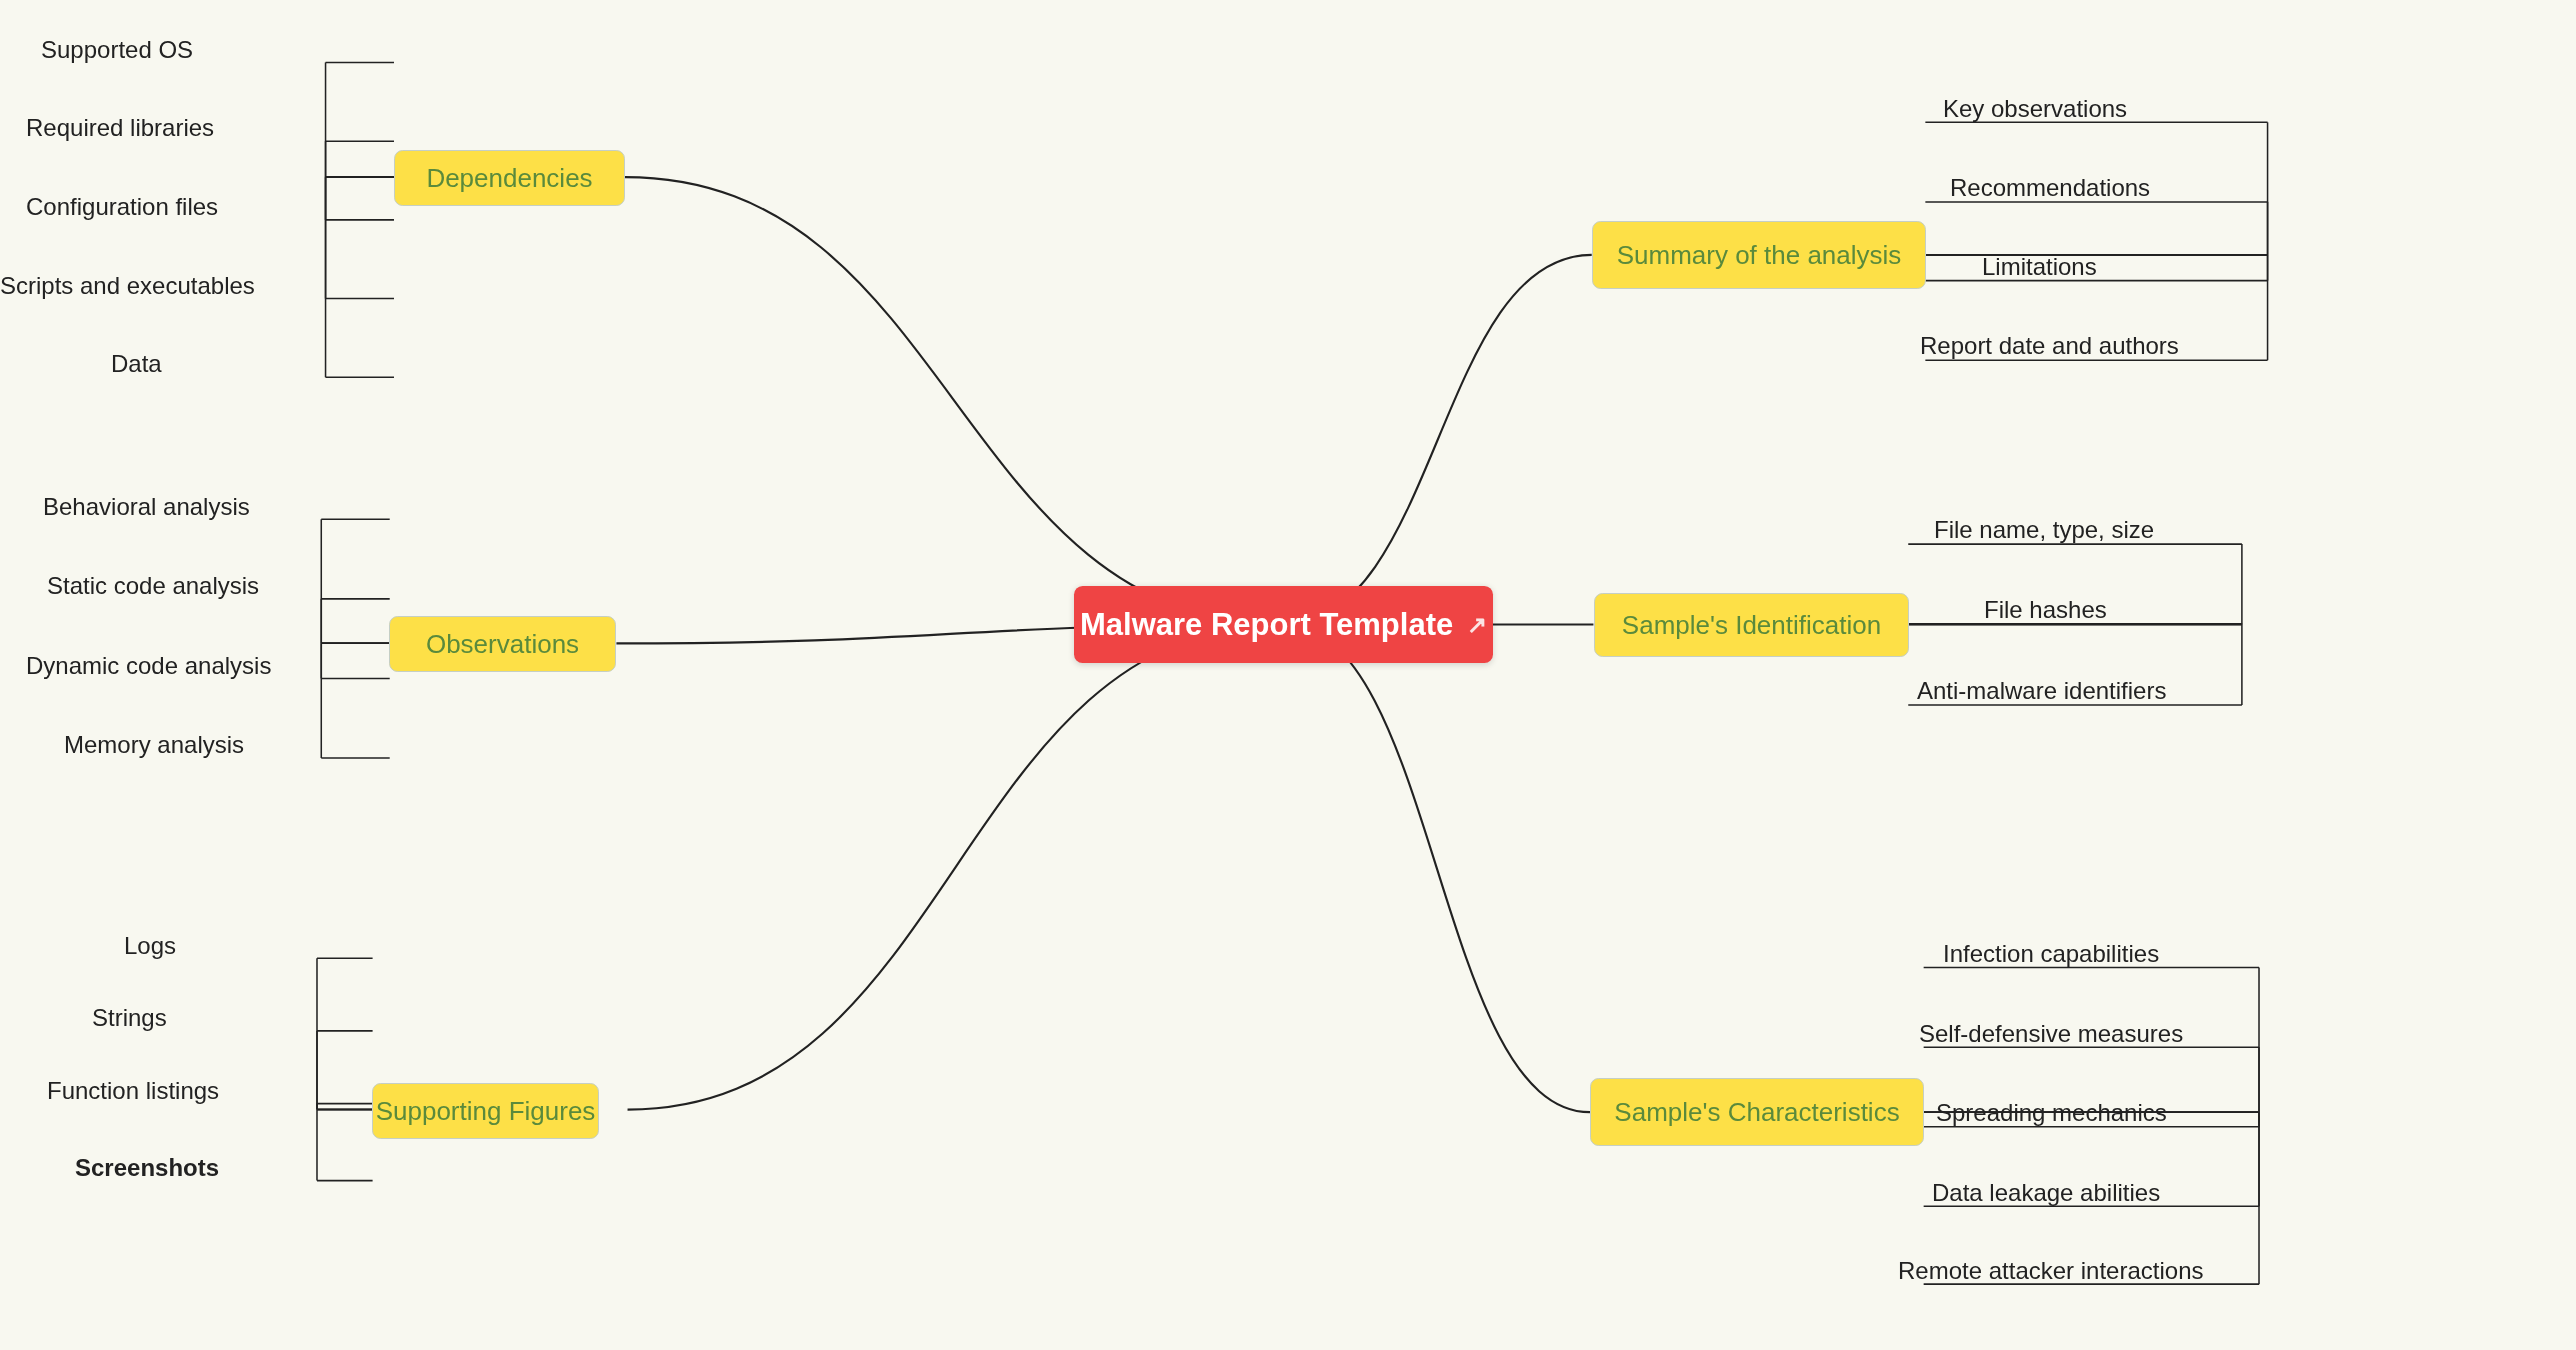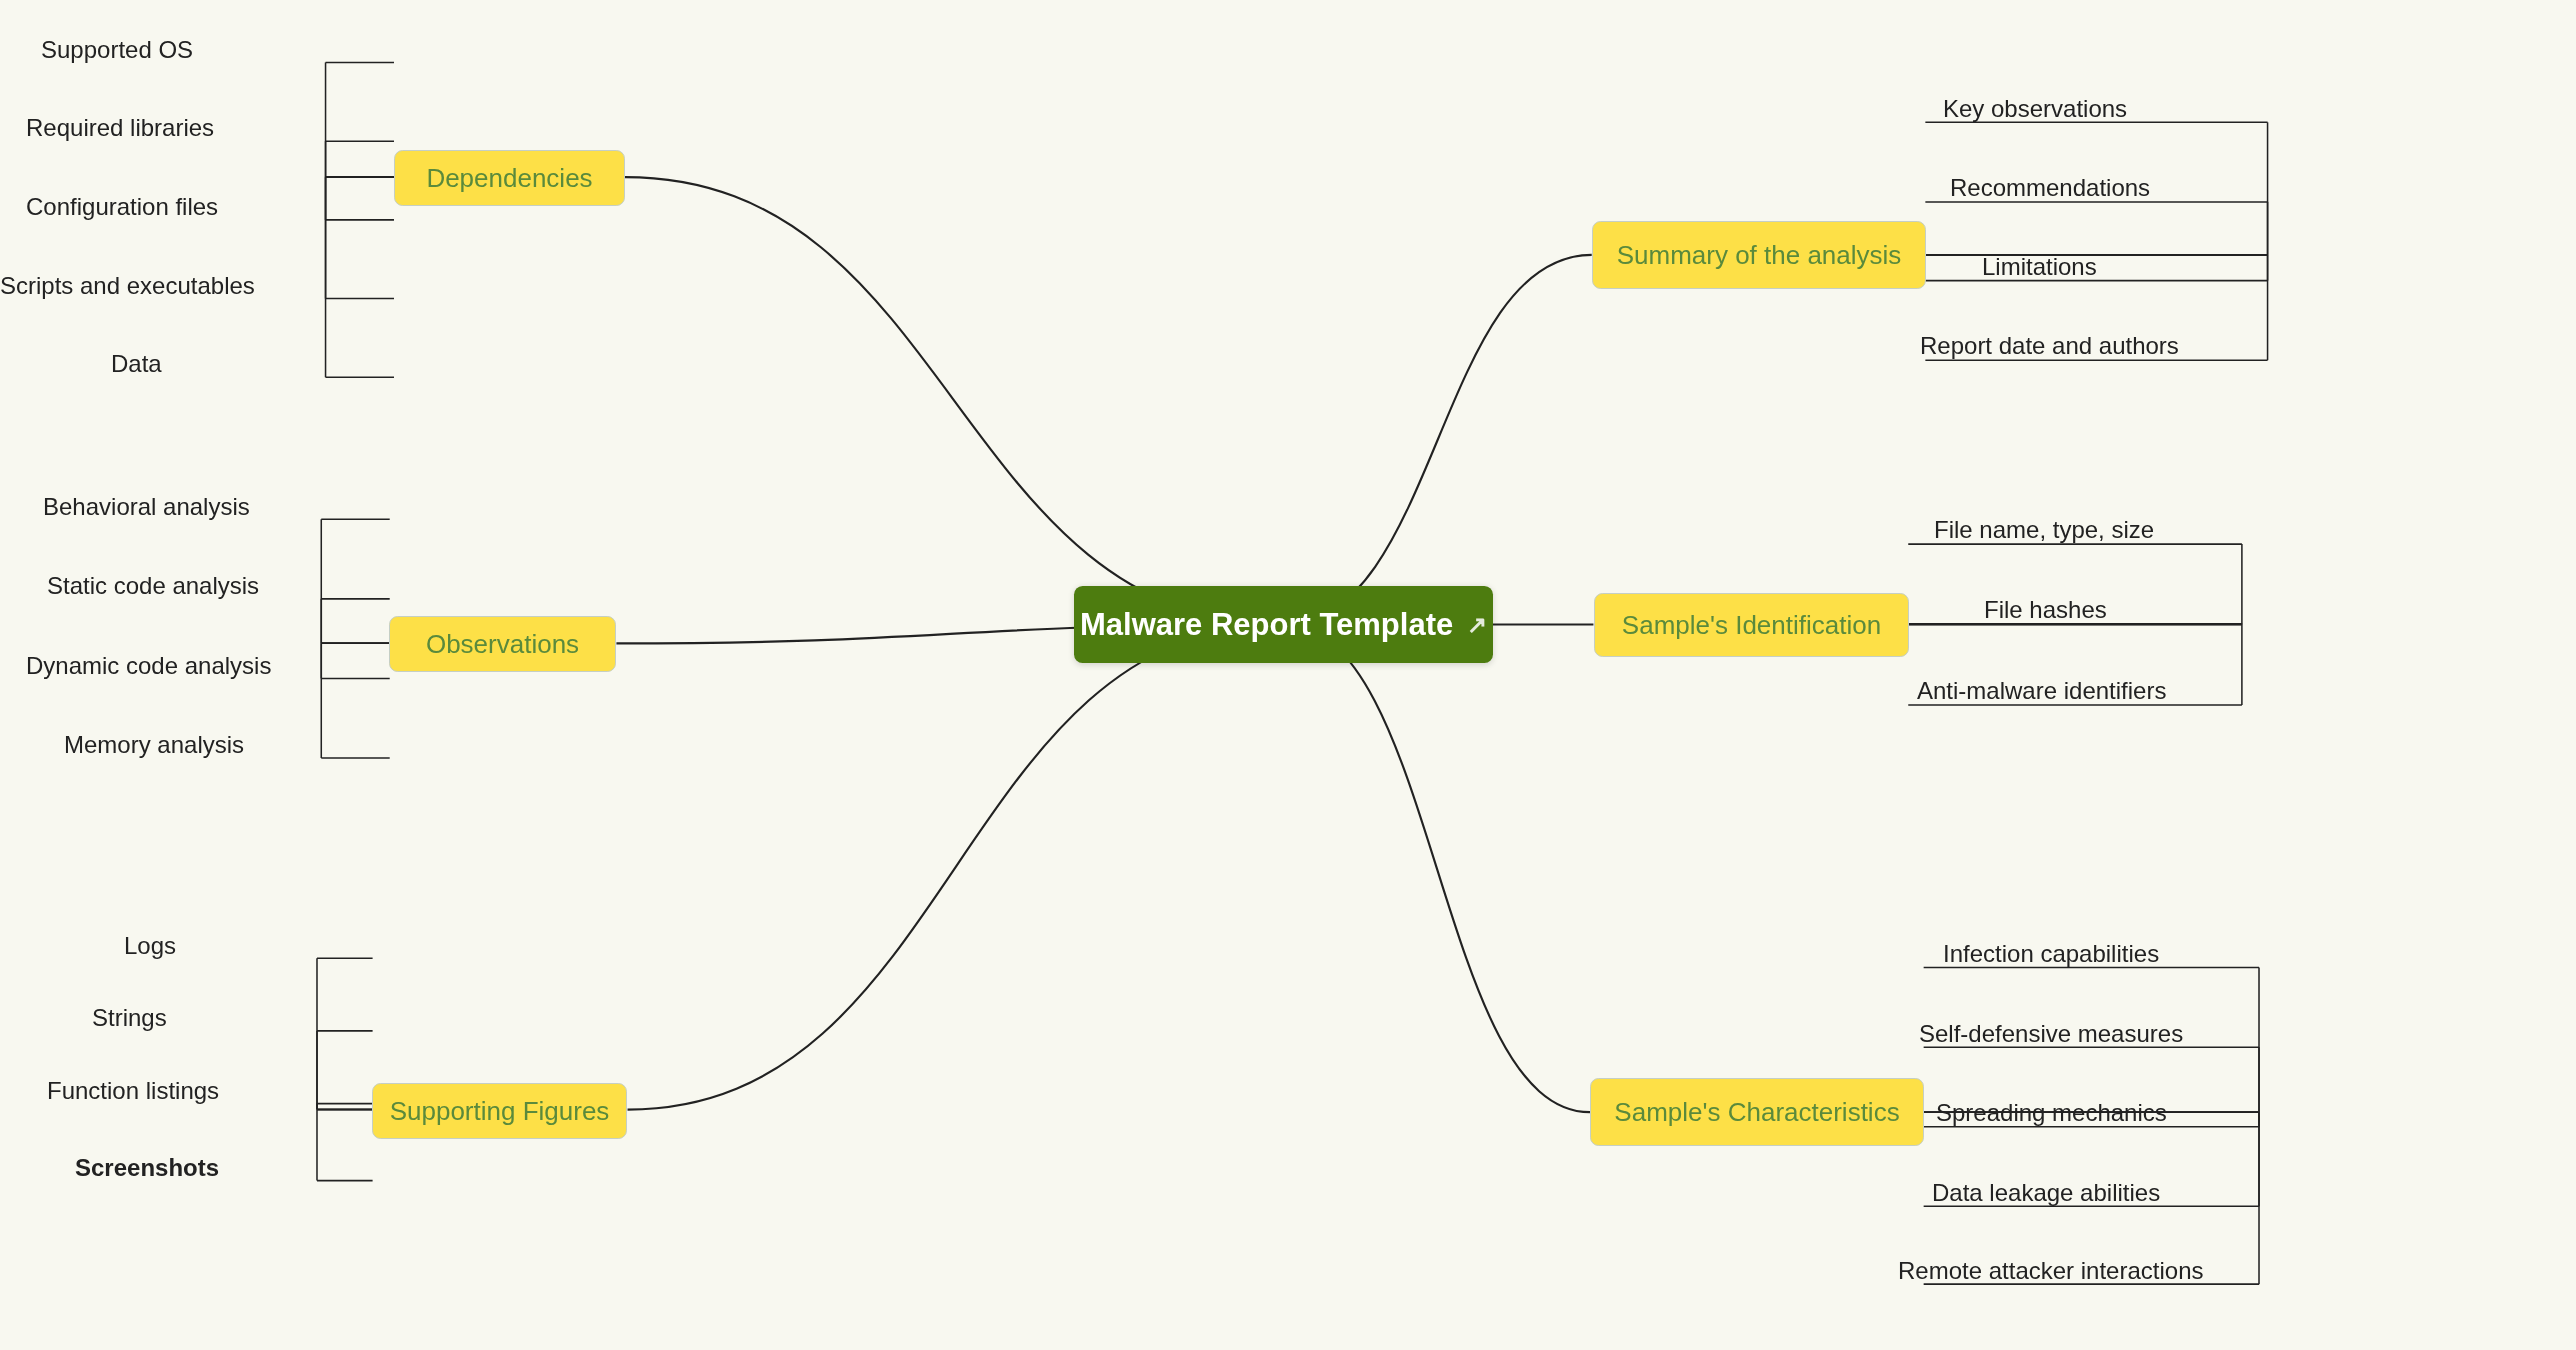--- a/index.html
+++ b/index.html
@@ -24,21 +24,21 @@
       pointer-events: none;
     }
     .node {
       position: absolute;
       display: flex;
       align-items: center;
       justify-content: center;
       text-align: center;
     }
     .node-center {
-      background: #4d7c0f;
+      background: #ef4444;
       color: #fff;
       border-radius: 8.6px;
       padding: 19px 34px;
       font-size: 31px;
       font-weight: 700;
       white-space: nowrap;
       display: flex;
       align-items: center;
       gap: 13.7px;
       box-shadow: 0 1.7px 6.8px rgba(0,0,0,0.15);
@@ -189,21 +189,21 @@
   <div class="node node-leaf" style="left:47px; top:569px;">
       <span>Static code analysis</span>
     </div>
   <div class="node node-leaf" style="left:26px; top:649px;">
       <span>Dynamic code analysis</span>
     </div>
   <div class="node node-leaf" style="left:64px; top:728px;">
       <span>Memory analysis</span>
     </div>
 
-  <div class="node node-branch" id="node-supporting" style="left:372px; top:1083px; width:255px; height:56px;">
+  <div class="node node-branch" id="node-supporting" style="left:372px; top:1083px; width:227px; height:56px;">
     <span>Supporting Figures</span>
   </div>
 
   <div class="node node-leaf" style="left:124px; top:929px;">
       <span>Logs</span>
     </div>
   <div class="node node-leaf" style="left:92px; top:1001px;">
       <span>Strings</span>
     </div>
   <div class="node node-leaf" style="left:47px; top:1074px;">

